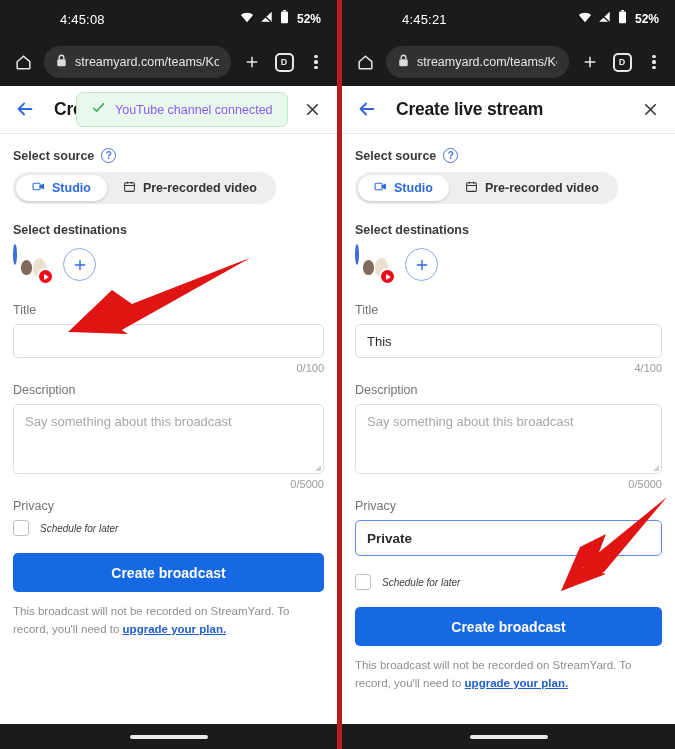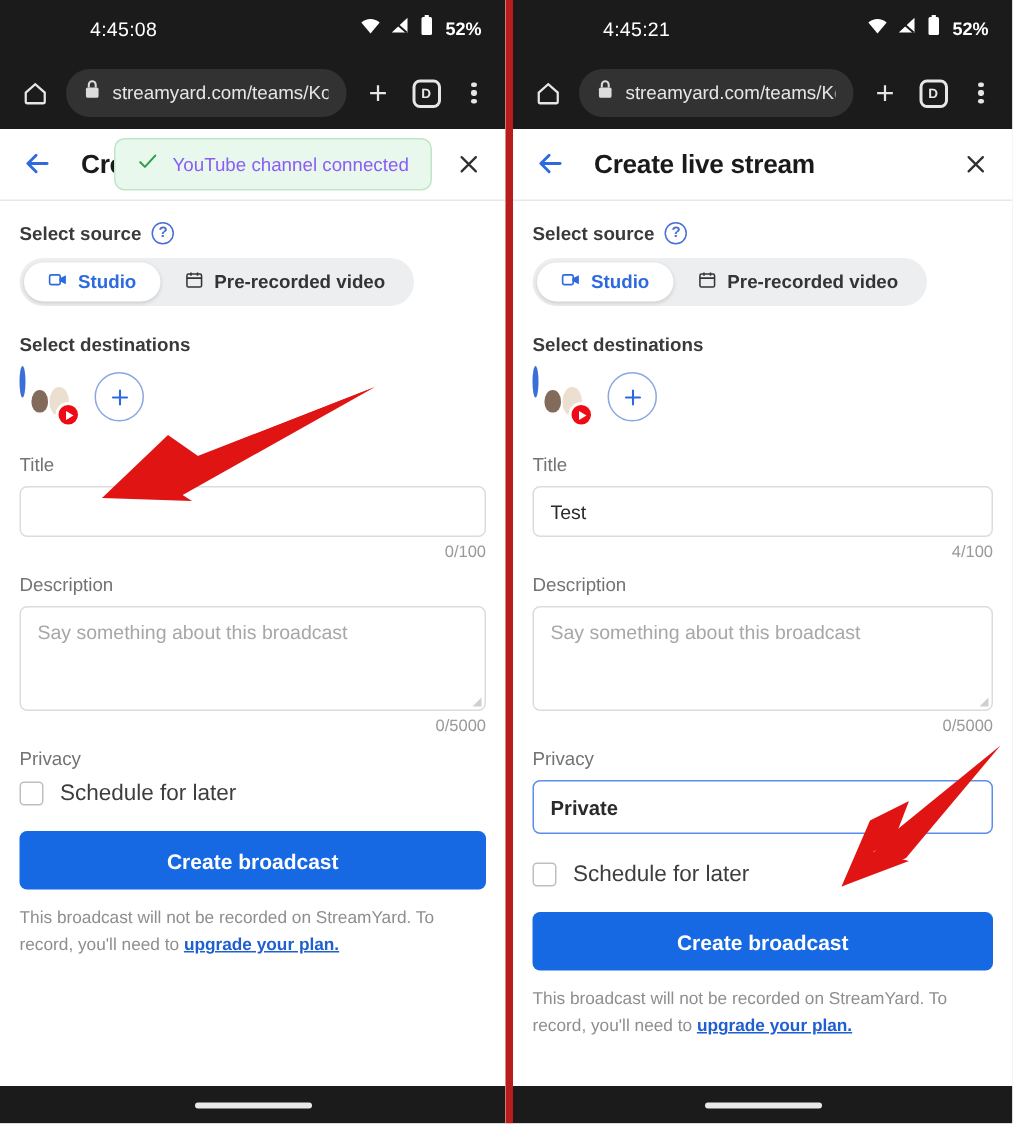--- a/index.html
+++ b/index.html
@@ -295,21 +295,21 @@
 
   
   .check-row { display: flex; align-items: center; gap: 11px; margin-bottom: 17px; }
   .checkbox {
     width: 16px; height: 16px;
     border: 1.4px solid #bfbfbf;
     border-radius: 3px;
     background: #fff;
     flex: 0 0 auto;
   }
-  .check-label { font-size: 15px; color: #3d3d3d; }
+  .check-label { font-size: 10px; color: #3d3d3d; font-style: italic; }
 
   .primary-btn {
     width: 100%;
     height: 39px;
     background: #1668e3;
     border-radius: 5px;
     color: #ffffff;
     font-size: 14px;
     font-weight: bold;
     display: flex; align-items: center; justify-content: center;
@@ -618,21 +618,21 @@
             </span>
         </span>
         <span class="add-dest">
           <svg width="16" height="16" viewBox="0 0 24 24" stroke="#2d6ae0" stroke-width="2.1" stroke-linecap="round">
               <path d="M12 5v14M5 12h14"></path>
             </svg>
         </span>
       </div>
 
       <div class="field-label">Title</div>
-      <div class="text-input">Test</div>
+      <div class="text-input">This</div>
       <div class="counter">4/100</div>
 
       <div class="field-label">Description</div>
       <div class="textarea">Say something about this broadcast</div>
       <div class="counter">0/5000</div>
 
       <div class="field-label">Privacy</div>
       <div class="select focused">
         <span>Private</span>
       </div>

